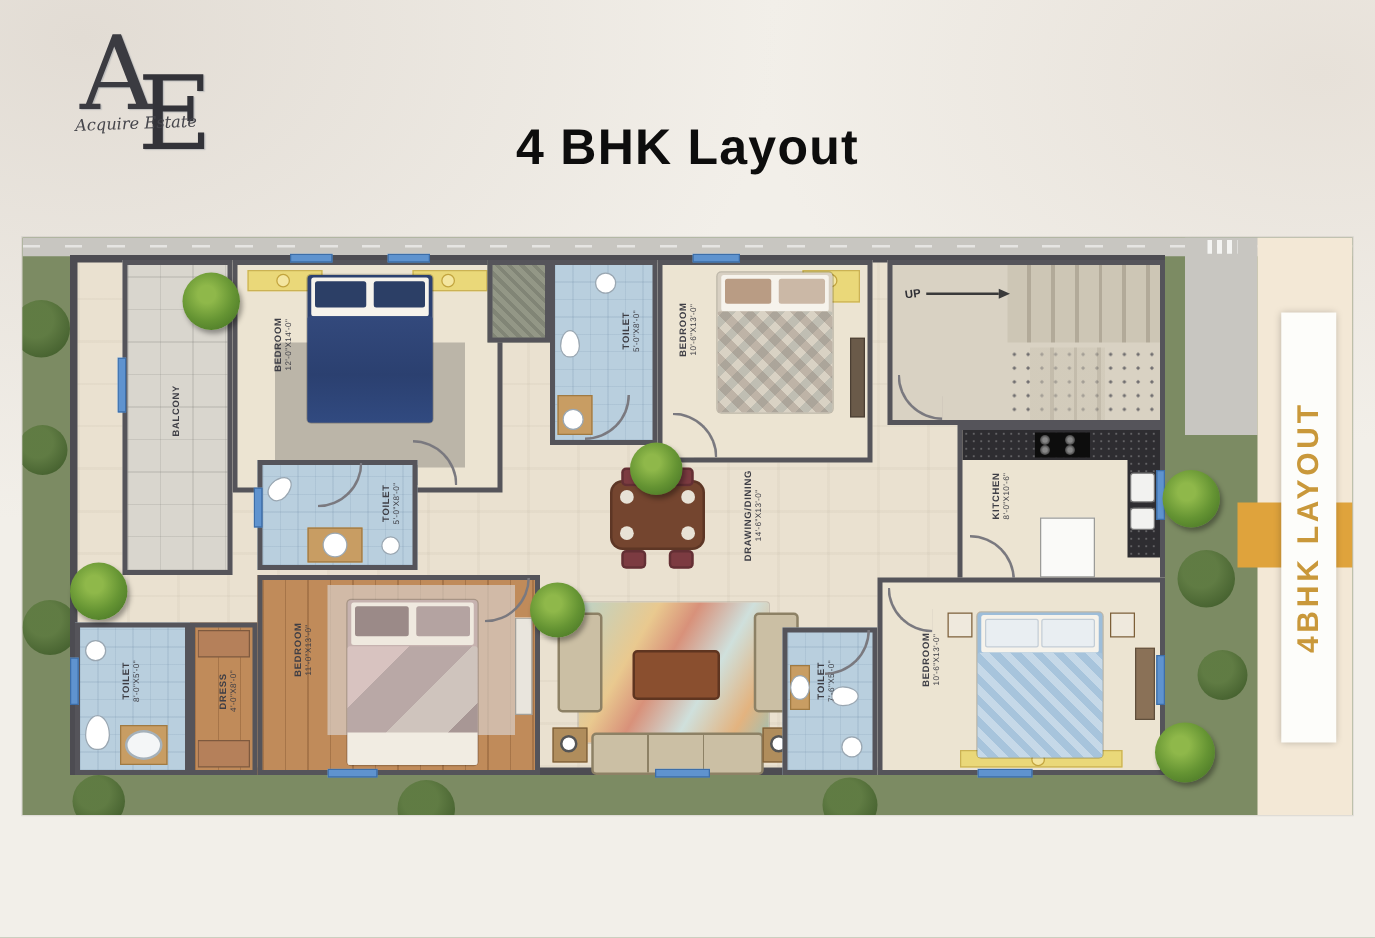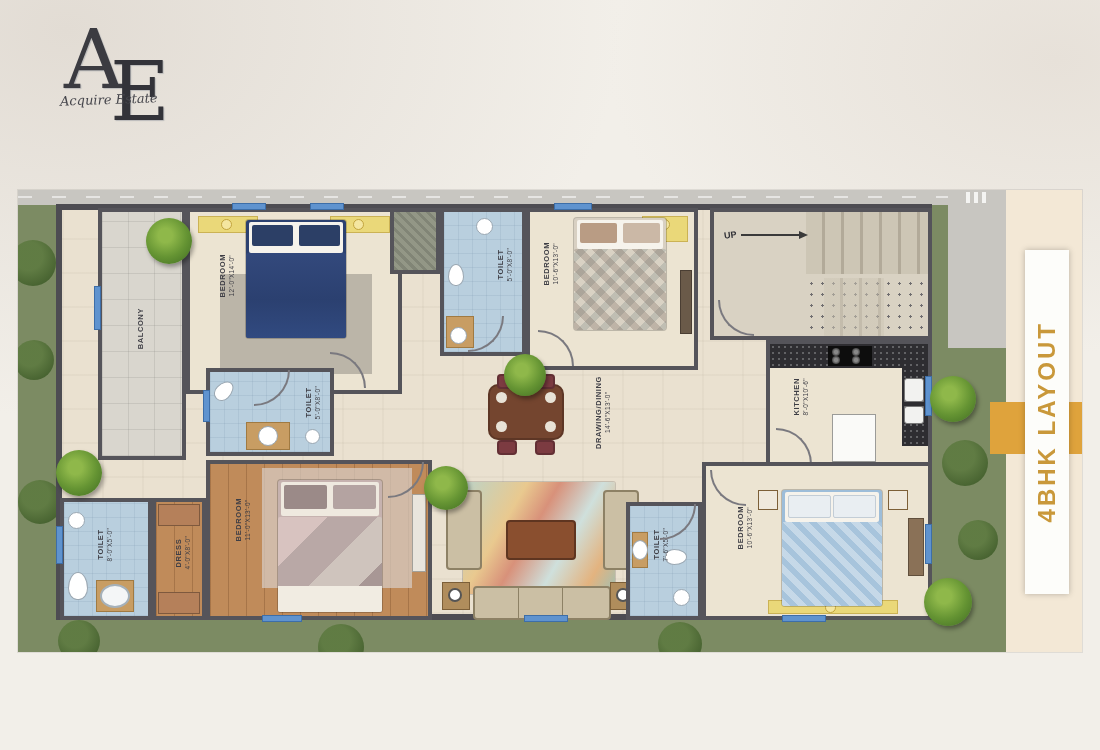--- a/index.html
+++ b/index.html
@@ -97,20 +97,21 @@
 </head>
 <body>
 
 <div class="page">
 
   <div class="logo">
     <span class="la">A</span>
     <span class="le">E</span>
     <span class="script">Acquire Estate</span>
   </div>
+  <div class="title">4 BHK Layout</div>
 
   <div class="plan">
 
     <div class="bush" style="left:-8px;top:50px;width:46px;height:46px;"></div>
     <div class="bush" style="left:-4px;top:150px;width:40px;height:40px;"></div>
     <div class="bush" style="left:0px;top:290px;width:44px;height:44px;"></div>
     <div class="bush" style="left:40px;top:430px;width:42px;height:42px;"></div>
     <div class="bush" style="left:300px;top:434px;width:46px;height:46px;"></div>
     <div class="bush" style="left:640px;top:432px;width:44px;height:44px;"></div>
     <div class="bush" style="left:924px;top:250px;width:46px;height:46px;"></div>

